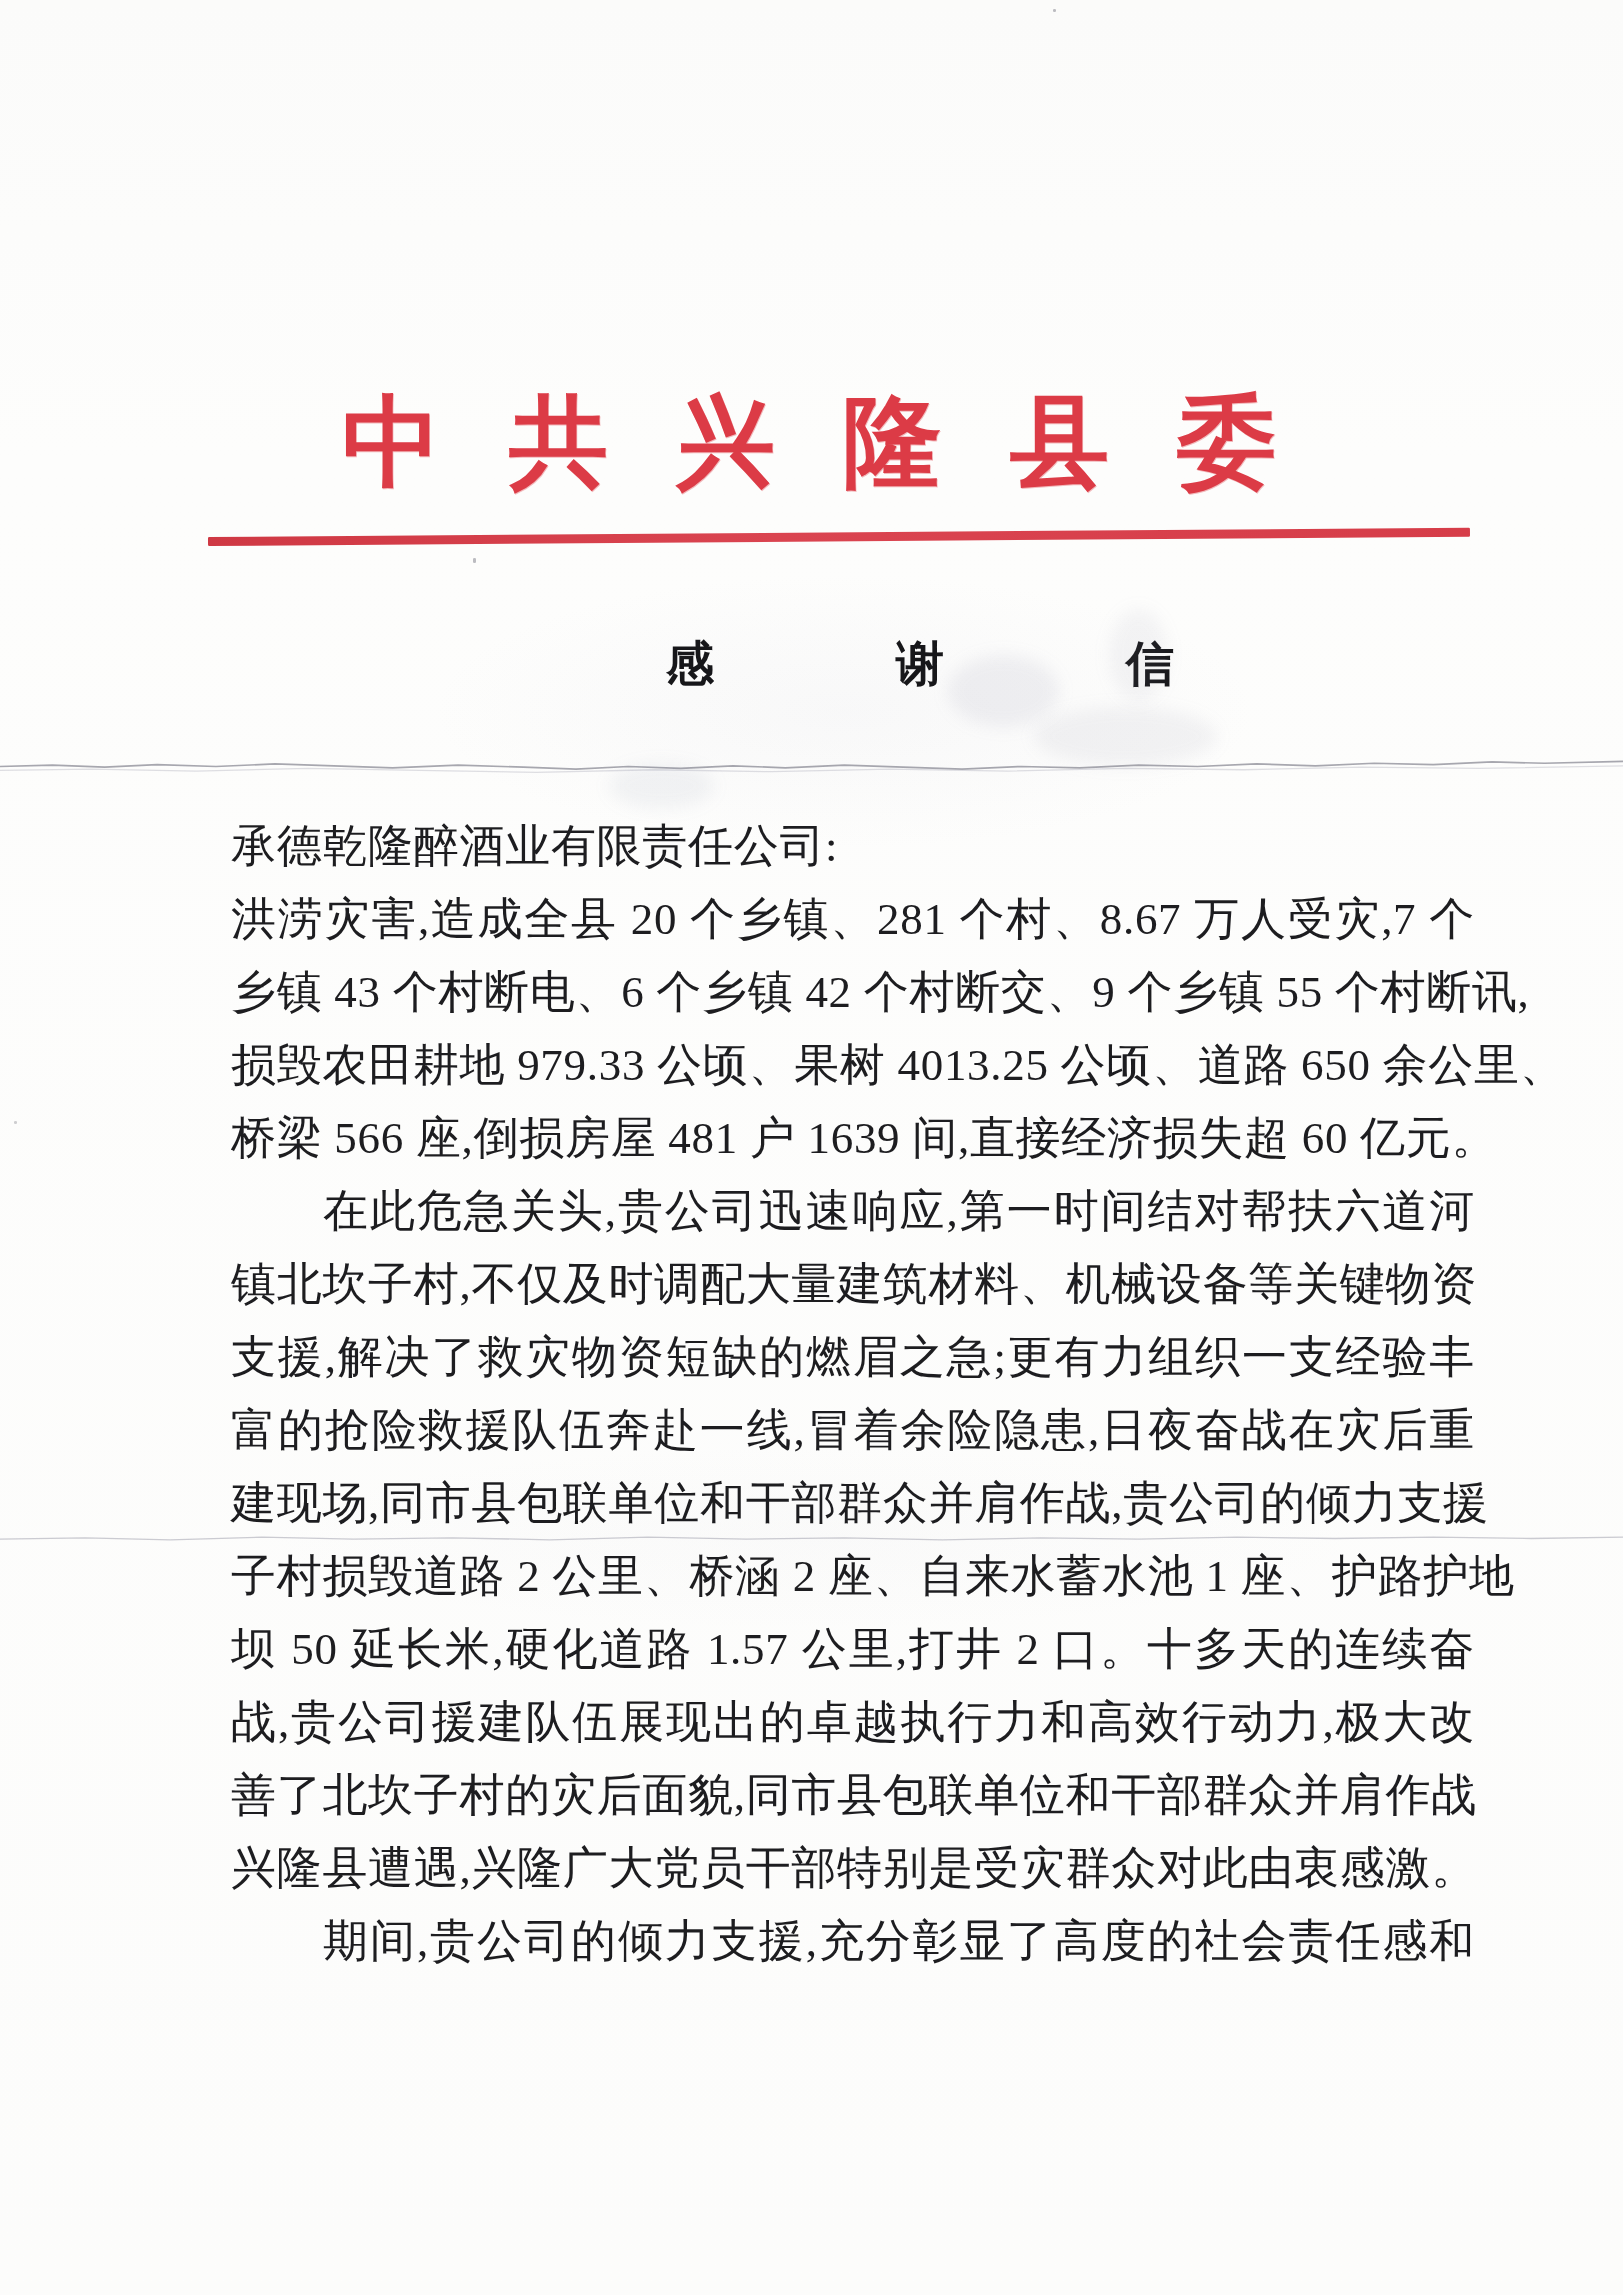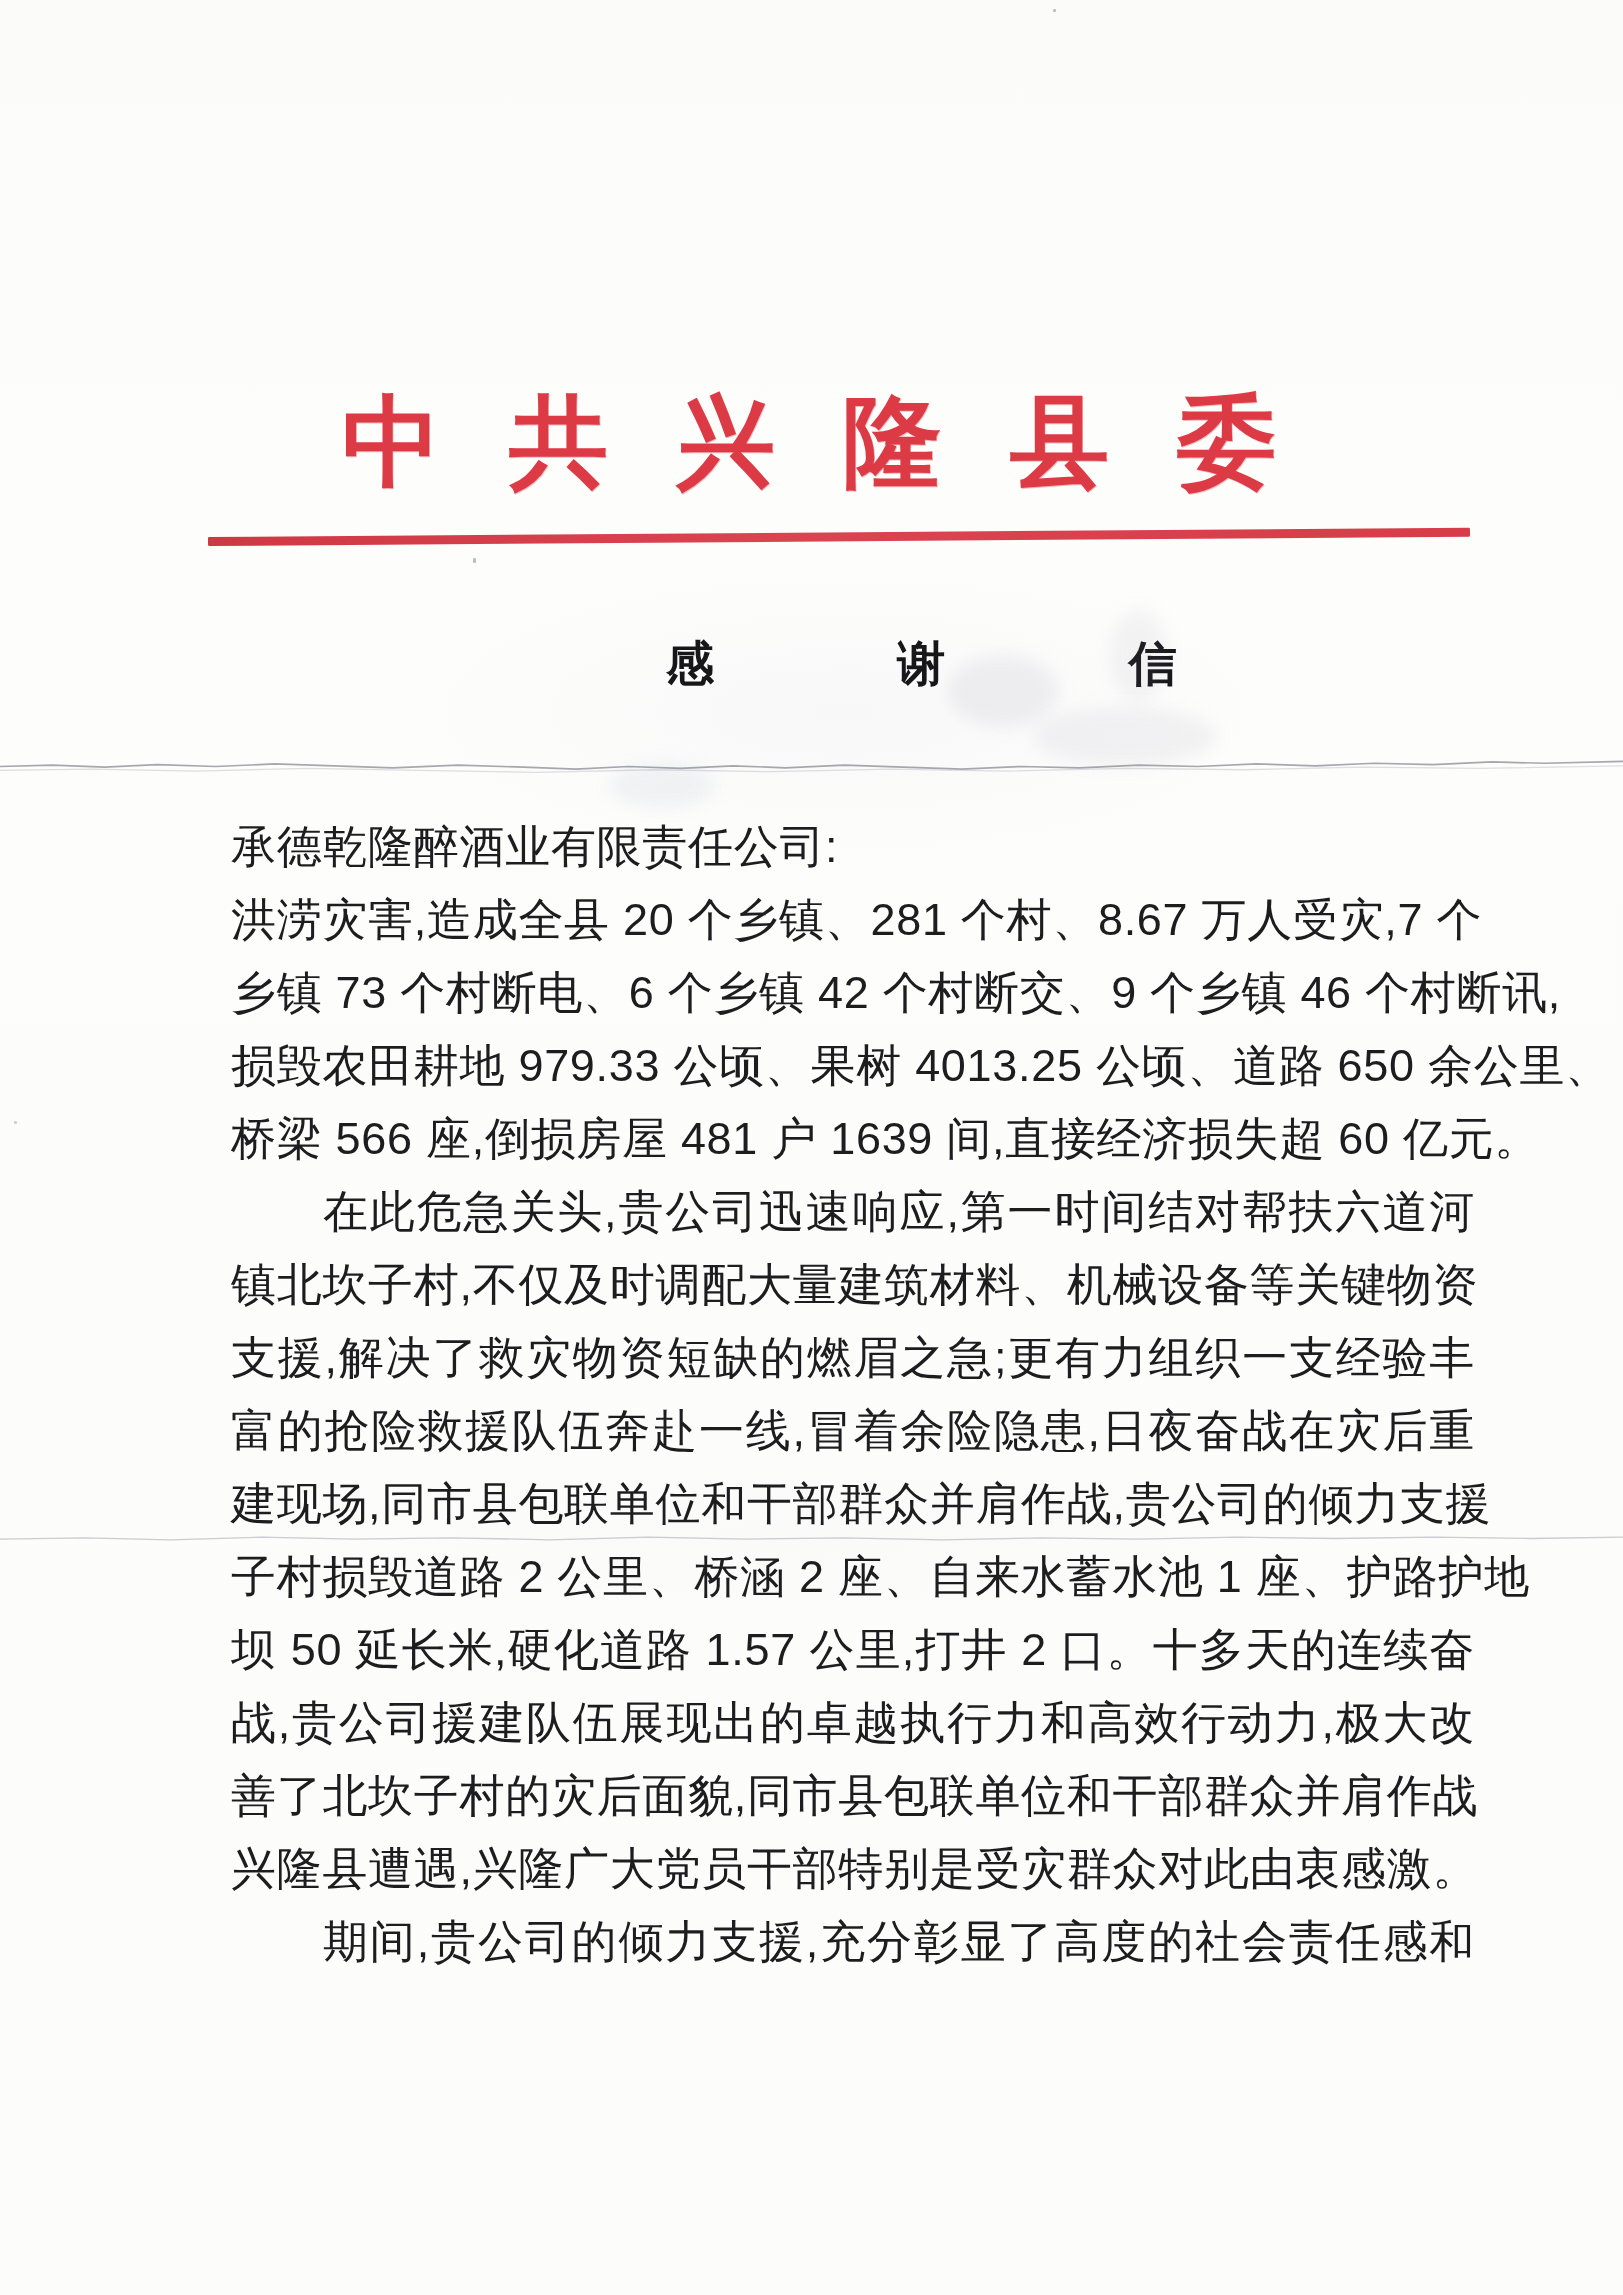--- a/index.html
+++ b/index.html
@@ -11,21 +11,21 @@
     position: relative;
     width: 1623px;
     height: 2295px;
     margin: 0 auto;
     background: #fcfcfb;
     background-image:
       radial-gradient(ellipse 589px 196px at 52% 31%, rgba(205,205,218,0.10), transparent 70%),
       radial-gradient(ellipse 785px 131px at 50% 67%, rgba(205,205,215,0.06), transparent 70%),
       linear-gradient(180deg, #fbfbfa 0%, #fdfdfc 20%, #fcfcfb 100%);
     overflow: hidden;
-    font-family: Liberation Sans, sans-serif;
+    font-family: Liberation Serif, serif;
   }
 
   
   .letterhead {
     position: absolute;
     left: 342px;
     top: 377px;
     font-size: 99px;
     font-weight: bold;
     letter-spacing: 68px;
@@ -134,21 +134,21 @@
     <polyline points="0,14 130,12 260,15 400,11 540,14 690,12 840,15 990,11 1140,14 1290,12 1440,15 1590,12 1740,14 1890,11 2040,13 2190,11 2340,13 2480,11" fill="none" stroke="#a3a3ae" stroke-width="2" opacity="0.55"></polyline>
   </svg>
 
   <div class="speck speck-1"></div>
   <div class="speck speck-2"></div>
   <div class="speck speck-3"></div>
 
   <div class="letter-body">
     <div class="line end">承德乾隆醉酒业有限责任公司:</div>
     <div class="line">洪涝灾害,造成全县 20 个乡镇、281 个村、8.67 万人受灾,7 个</div>
-    <div class="line">乡镇 73 个村断电、6 个乡镇 42 个村断交、9 个乡镇 46 个村断讯,</div>
+    <div class="line">乡镇 43 个村断电、6 个乡镇 42 个村断交、9 个乡镇 55 个村断讯,</div>
     <div class="line">损毁农田耕地 979.33 公顷、果树 4013.25 公顷、道路 650 余公里、</div>
     <div class="line">桥梁 566 座,倒损房屋 481 户 1639 间,直接经济损失超 60 亿元。</div>
     <div class="line indent">在此危急关头,贵公司迅速响应,第一时间结对帮扶六道河</div>
     <div class="line">镇北坎子村,不仅及时调配大量建筑材料、机械设备等关键物资</div>
     <div class="line">支援,解决了救灾物资短缺的燃眉之急;更有力组织一支经验丰</div>
     <div class="line">富的抢险救援队伍奔赴一线,冒着余险隐患,日夜奋战在灾后重</div>
     <div class="line">建现场,同市县包联单位和干部群众并肩作战,贵公司的倾力支援</div>
     <div class="line">子村损毁道路 2 公里、桥涵 2 座、自来水蓄水池 1 座、护路护地</div>
     <div class="line">坝 50 延长米,硬化道路 1.57 公里,打井 2 口。十多天的连续奋</div>
     <div class="line">战,贵公司援建队伍展现出的卓越执行力和高效行动力,极大改</div>

